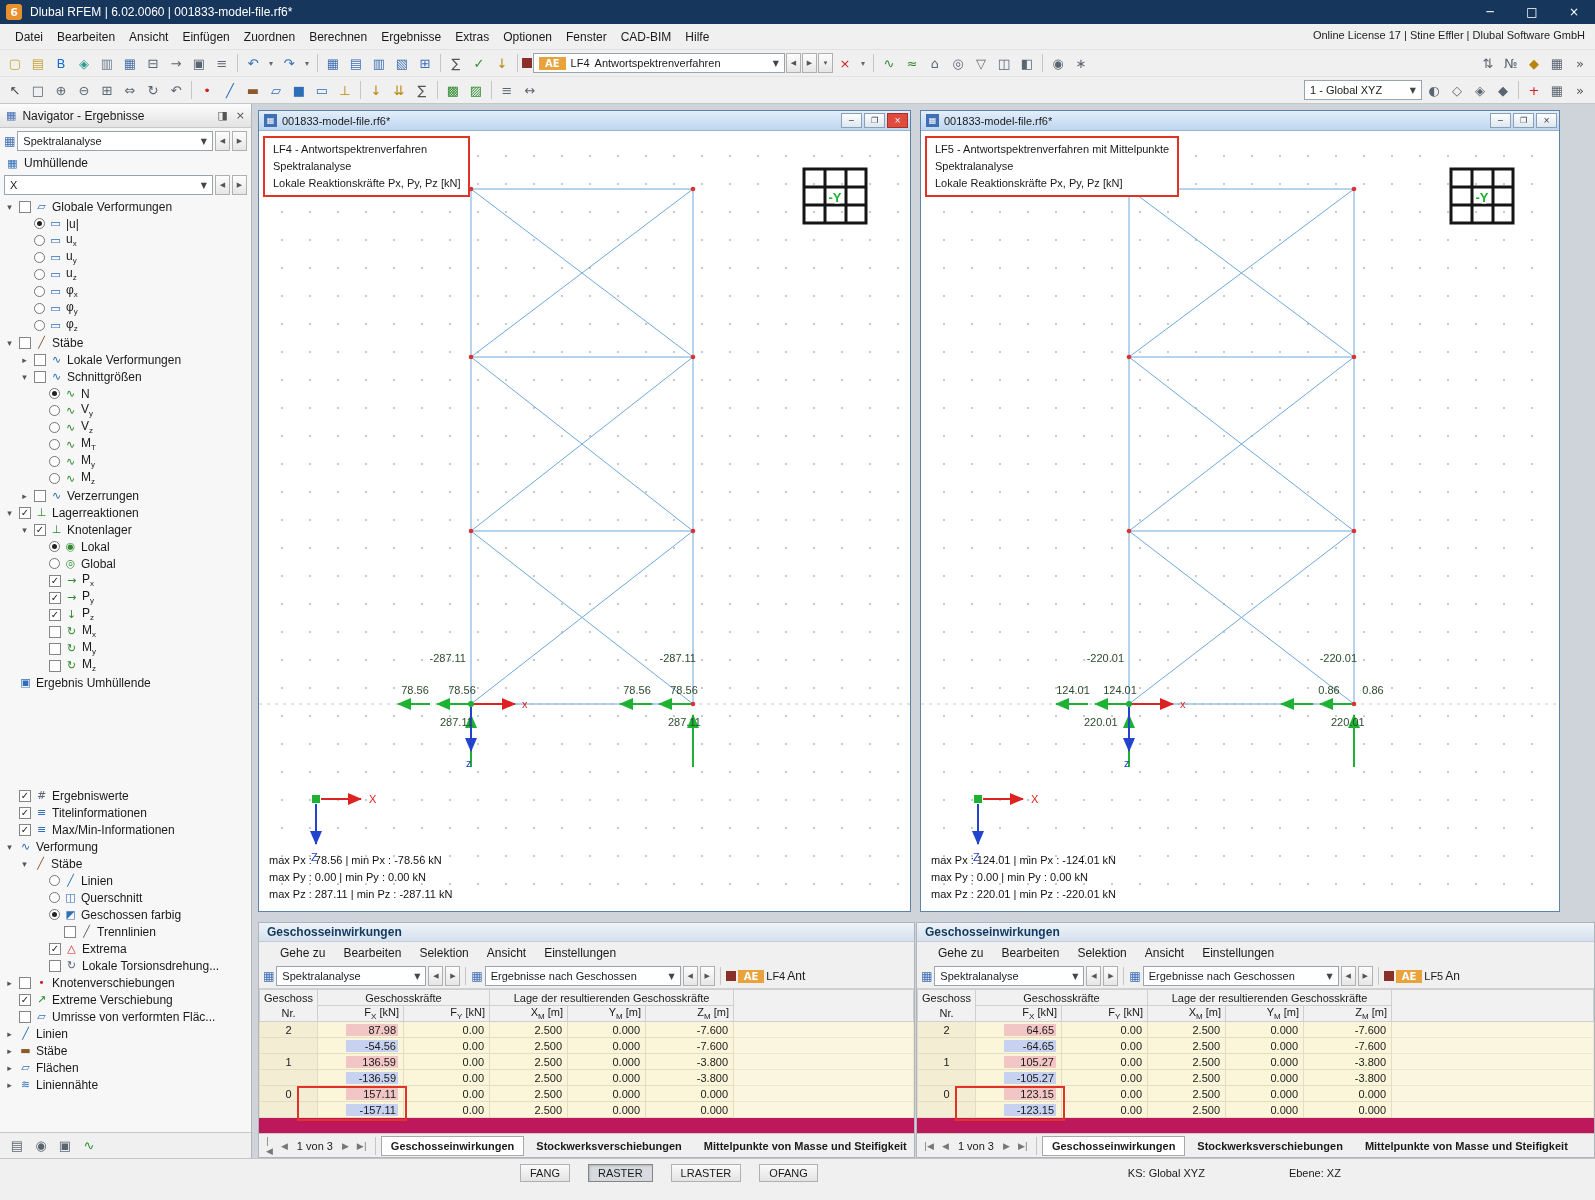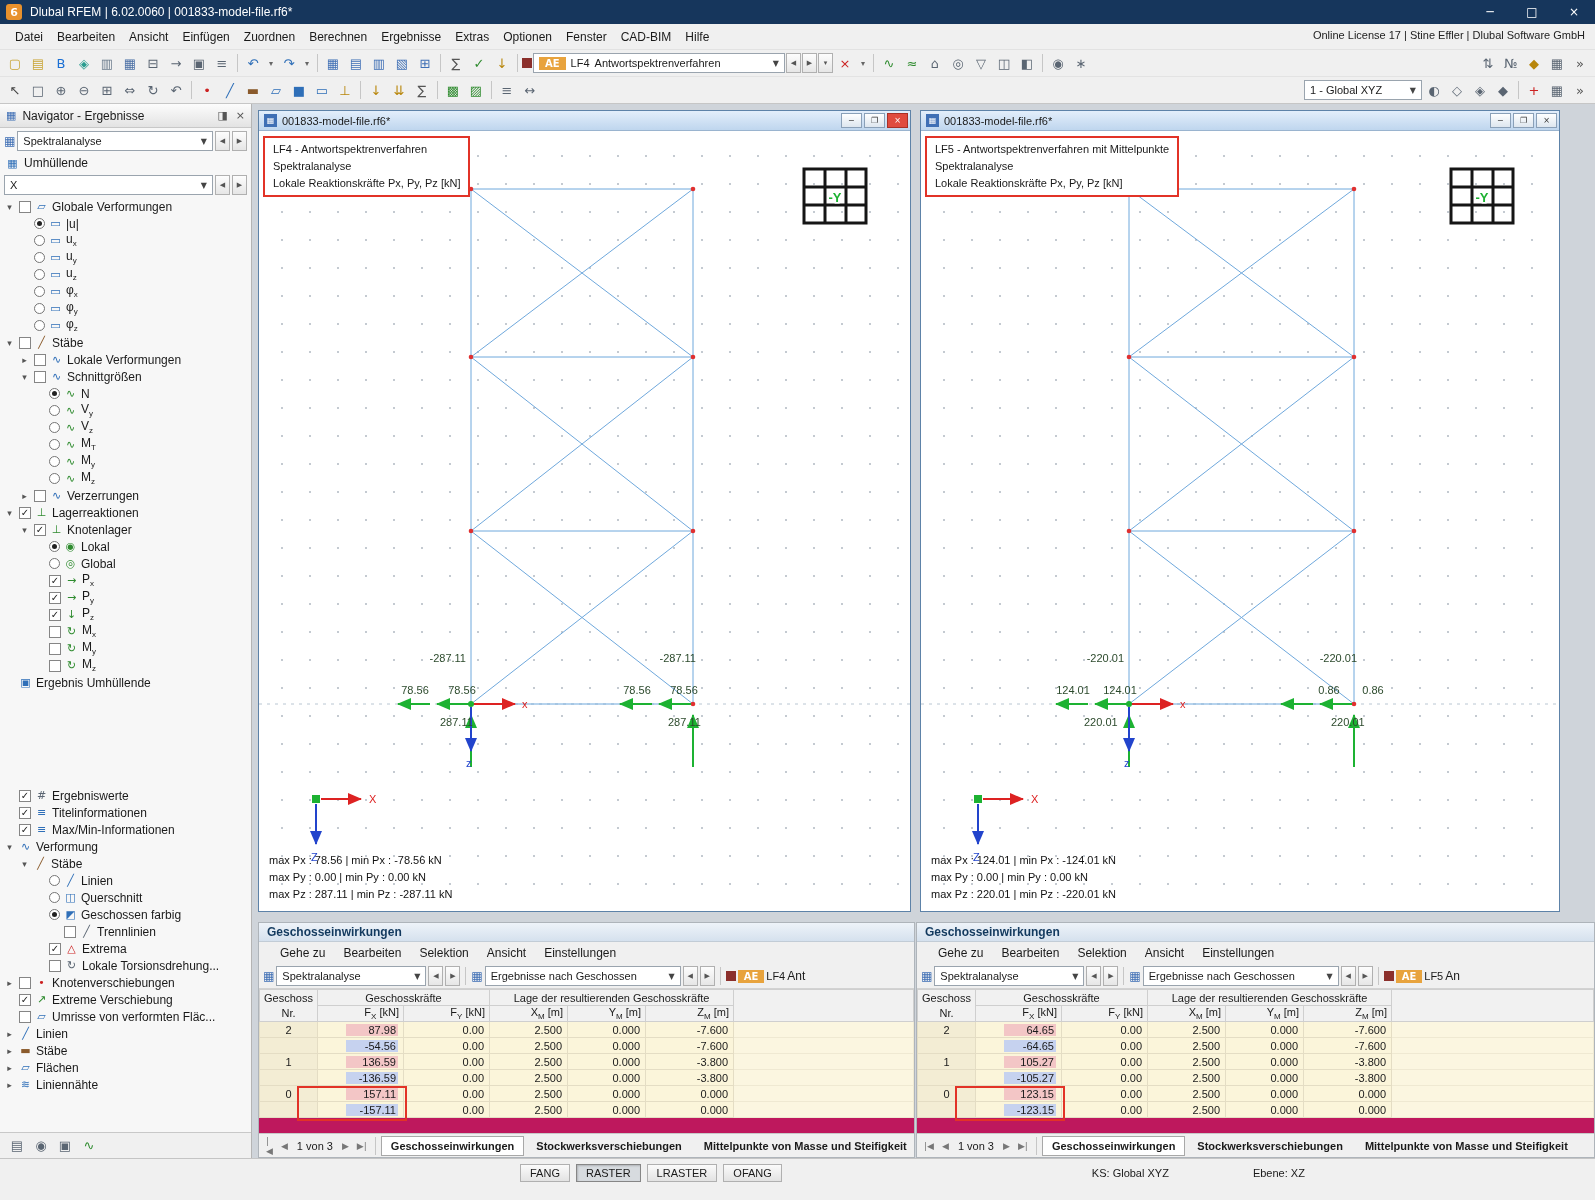--- a/index.html
+++ b/index.html
@@ -90,21 +90,21 @@
 .hl.min{background:#c6d2ef;}
 .red-box{position:absolute;border:2px solid #e23327;pointer-events:none;z-index:2;}
 .panel-tabs{height:24px;display:flex;align-items:center;gap:2px;padding:0 4px;background:#f0f0f0;border-top:1px solid #c8c8c8;font-size:11px;flex:none;}
 .pgbtn{color:#777;padding:2px 3px;font-size:9px;font-family:"DejaVu Sans",sans-serif;}
 .pg-label{padding:0 4px;white-space:nowrap;}
 .ptab{padding:3px 9px;border:1px solid transparent;white-space:nowrap;font-weight:bold;}
 .ptab.active{background:#fff;border-color:#a8a8a8;font-weight:bold;}
 .grid-ico{color:#3f6fb5;font-size:12px;font-family:"DejaVu Sans",sans-serif;flex:none;}
 
 #statusbar{position:absolute;left:0;bottom:0;right:0;height:42px;background:#f0f0f0;border-top:1px solid #c4c4c4;display:flex;align-items:flex-start;padding:5px 8px;font-size:11px;gap:6px;}
-.sb-group{display:flex;gap:6px;margin-left:500px;padding-left:12px;}
+.sb-group{display:flex;gap:18px;margin-left:500px;padding-left:12px;}
 .sbtn{border:1px solid #b0b0b0;background:linear-gradient(#fbfbfb,#e3e3e3);padding:2px 9px;white-space:nowrap;}
 .sbtn.active{background:#d7dbdf;border-color:#868686;box-shadow:inset 1px 1px 2px rgba(0,0,0,.18);}
 .sb-text{padding:3px 4px;white-space:nowrap;}
 #sb-ks{margin-left:300px;}
 #sb-ebene{margin-left:70px;}
 </style>
 </head>
 <body>
 
 <div id="app">

